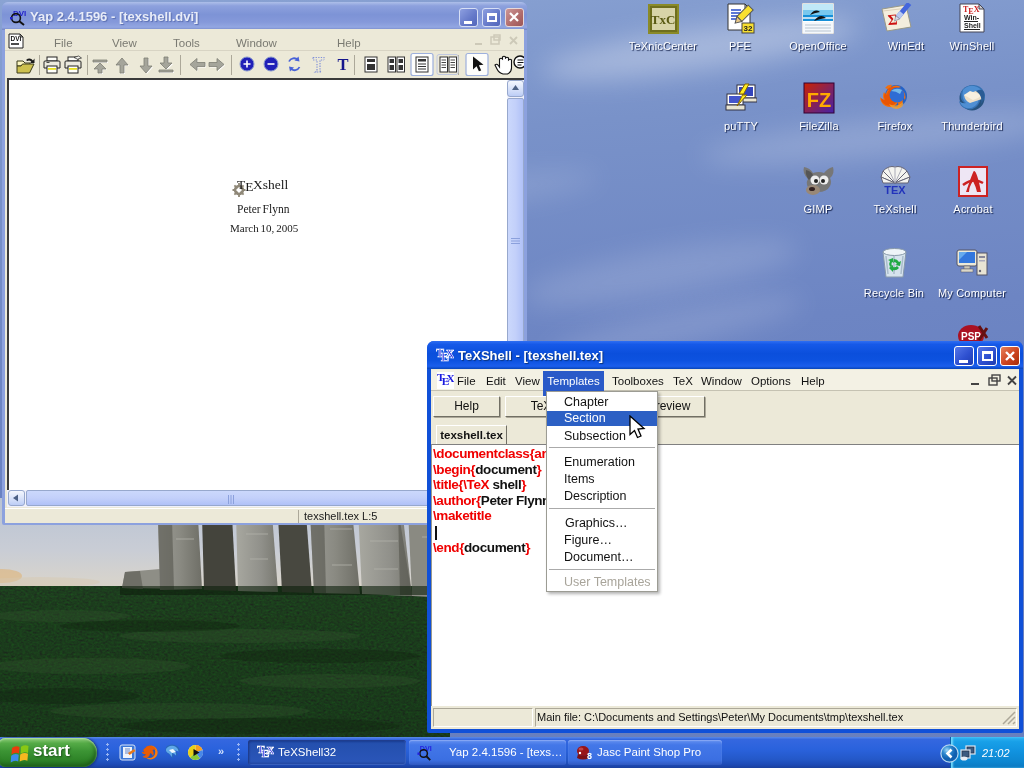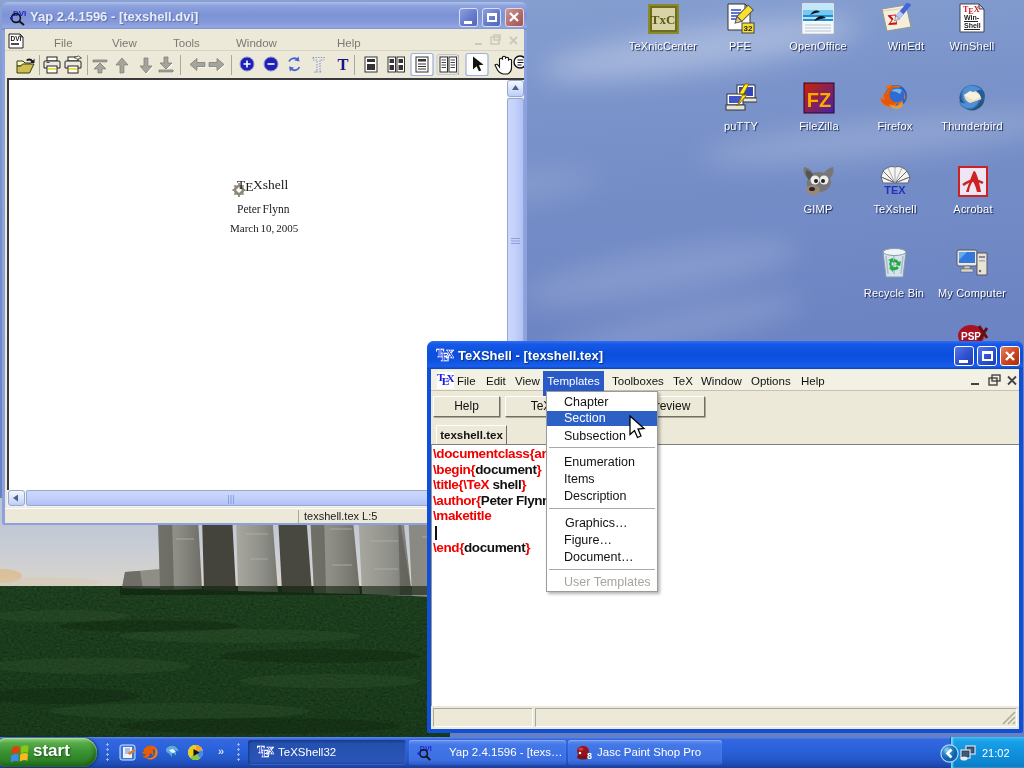--- a/index.html
+++ b/index.html
@@ -573,20 +573,21 @@
 <span style="color:#f00000;">\maketitle</span>
 <span>​</span>
 <span style="color:#f00000;">\end{</span>document<span style="color:#f00000;">}</span></div>
       <div class="abs" style="left:3px;top:81px;width:2px;height:14px;background:#111;"></div>
     </div>
 
     <div class="abs" style="left:4px;top:365px;width:588px;height:23px;background:#ece9d8;">
       <div class="abs" style="left:2px;top:2px;width:100px;height:19px;border:1px solid;border-color:#aca899 #fff #fff #aca899;"></div>
       <div class="abs" style="left:104px;top:2px;width:482px;height:19px;border:1px solid;border-color:#aca899 #fff #fff #aca899;"></div>
       <div class="abs" style="left:5px;top:22px;font-size:11px;color:#111;margin-top:15px;">6:1</div>
+      <div class="abs" style="left:106px;top:5px;font-size:11px;color:#111;">Main file: C:\Documents and Settings\Peter\My Documents\tmp\texshell.tex</div>
       <svg class="abs" style="right:2px;top:4px;" width="16" height="16">
           <g stroke="#aca899" stroke-width="1.5">
             <path d="M14 2 L2 14 M14 7 L7 14 M14 12 L12 14"></path>
           </g>
         </svg>
     </div>
 
     <div class="abs" style="left:119px;top:50px;width:112px;height:201px;background:#ffffff;border:1px solid #9c9c94;box-shadow:2px 2px 3px rgba(0,0,0,0.3);font-size:12.5px;color:#111;">
       <div class="abs" style="left:17px;top:3px;">Chapter</div>
       <div class="abs" style="left:0px;top:19px;width:110px;height:15px;background:#2c60c4;color:#fff;padding-left:17px;line-height:15px;">Section</div>
@@ -697,15 +698,15 @@
         </defs>
       <path d="M11.5 5.5 L7.5 9.5 L11.5 13.5" stroke="#fff" stroke-width="2.6" fill="none"></path>
     </svg>
     <svg class="abs" style="left:960px;top:8px;" width="16" height="16" viewBox="0 0 16 16">
       <rect x="6" y="1" width="9" height="8" fill="#2a3a55" stroke="#dde6f2" stroke-width="1.2"></rect>
       <rect x="7.5" y="2.5" width="6" height="5" fill="#3c5a80"></rect>
       <rect x="1" y="5" width="9" height="8" fill="#2a3a55" stroke="#dde6f2" stroke-width="1.2"></rect>
       <rect x="2.5" y="6.5" width="6" height="5" fill="#3c5a80"></rect>
       <ellipse cx="4" cy="13.5" rx="3.5" ry="2" fill="#e8ecf4"></ellipse>
     </svg>
-    <div class="abs" style="left:982px;top:10px;font-size:11px;color:#fff;">21:02</div>
+    <div class="abs" style="left:982px;top:10px;font-size:11px;color:#fff;font-style:italic;">21:02</div>
   </div>
 </div>
 
 </body></html>

